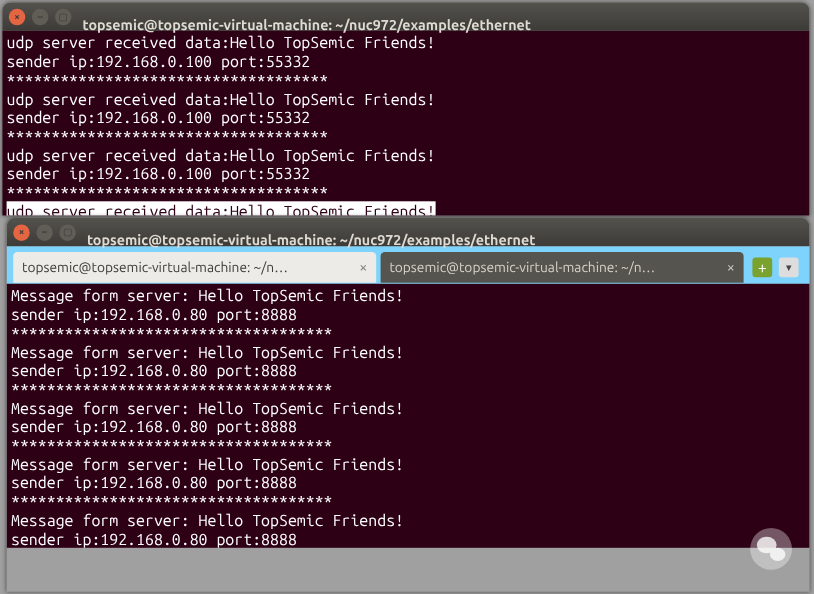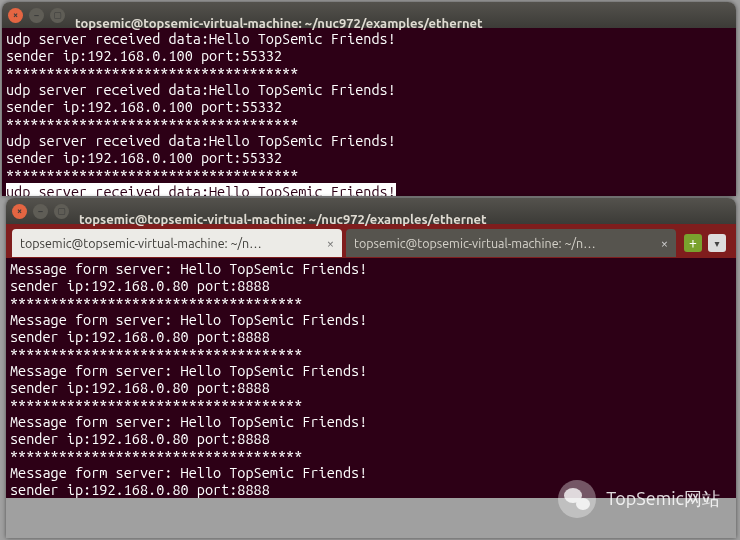--- a/index.html
+++ b/index.html
@@ -37,21 +37,21 @@
     align-items: center;
     justify-content: center;
     font-size: 9px;
     color: #3a3a3a;
     background: #5f5d56;
   }
   .tbtn.close { background: #e46542; }
   .title-text { margin-left: 4px; white-space: nowrap; overflow: hidden; margin-top: 16px; }
   .tabbar {
     height: 34px;
-    background: #7f1d1d;
+    background: #7dd3fc;
     display: flex;
     align-items: center;
     padding: 4px 6px 0 6px;
     gap: 4px;
   }
   .tab {
     display: flex;
     align-items: center;
     height: 28px;
     padding: 0 8px;
@@ -190,14 +190,13 @@
 sender ip:192.168.0.80 port:8888</div>
 </div>
 
 <div class="watermark">
   <div class="wechat-bubble">
     <div class="wechat-inner">
         <div class="wc1"></div>
         <div class="wc2"></div>
       </div>
   </div>
-  <span>TopSemic网站</span>
 </div>
 
 </body></html>

